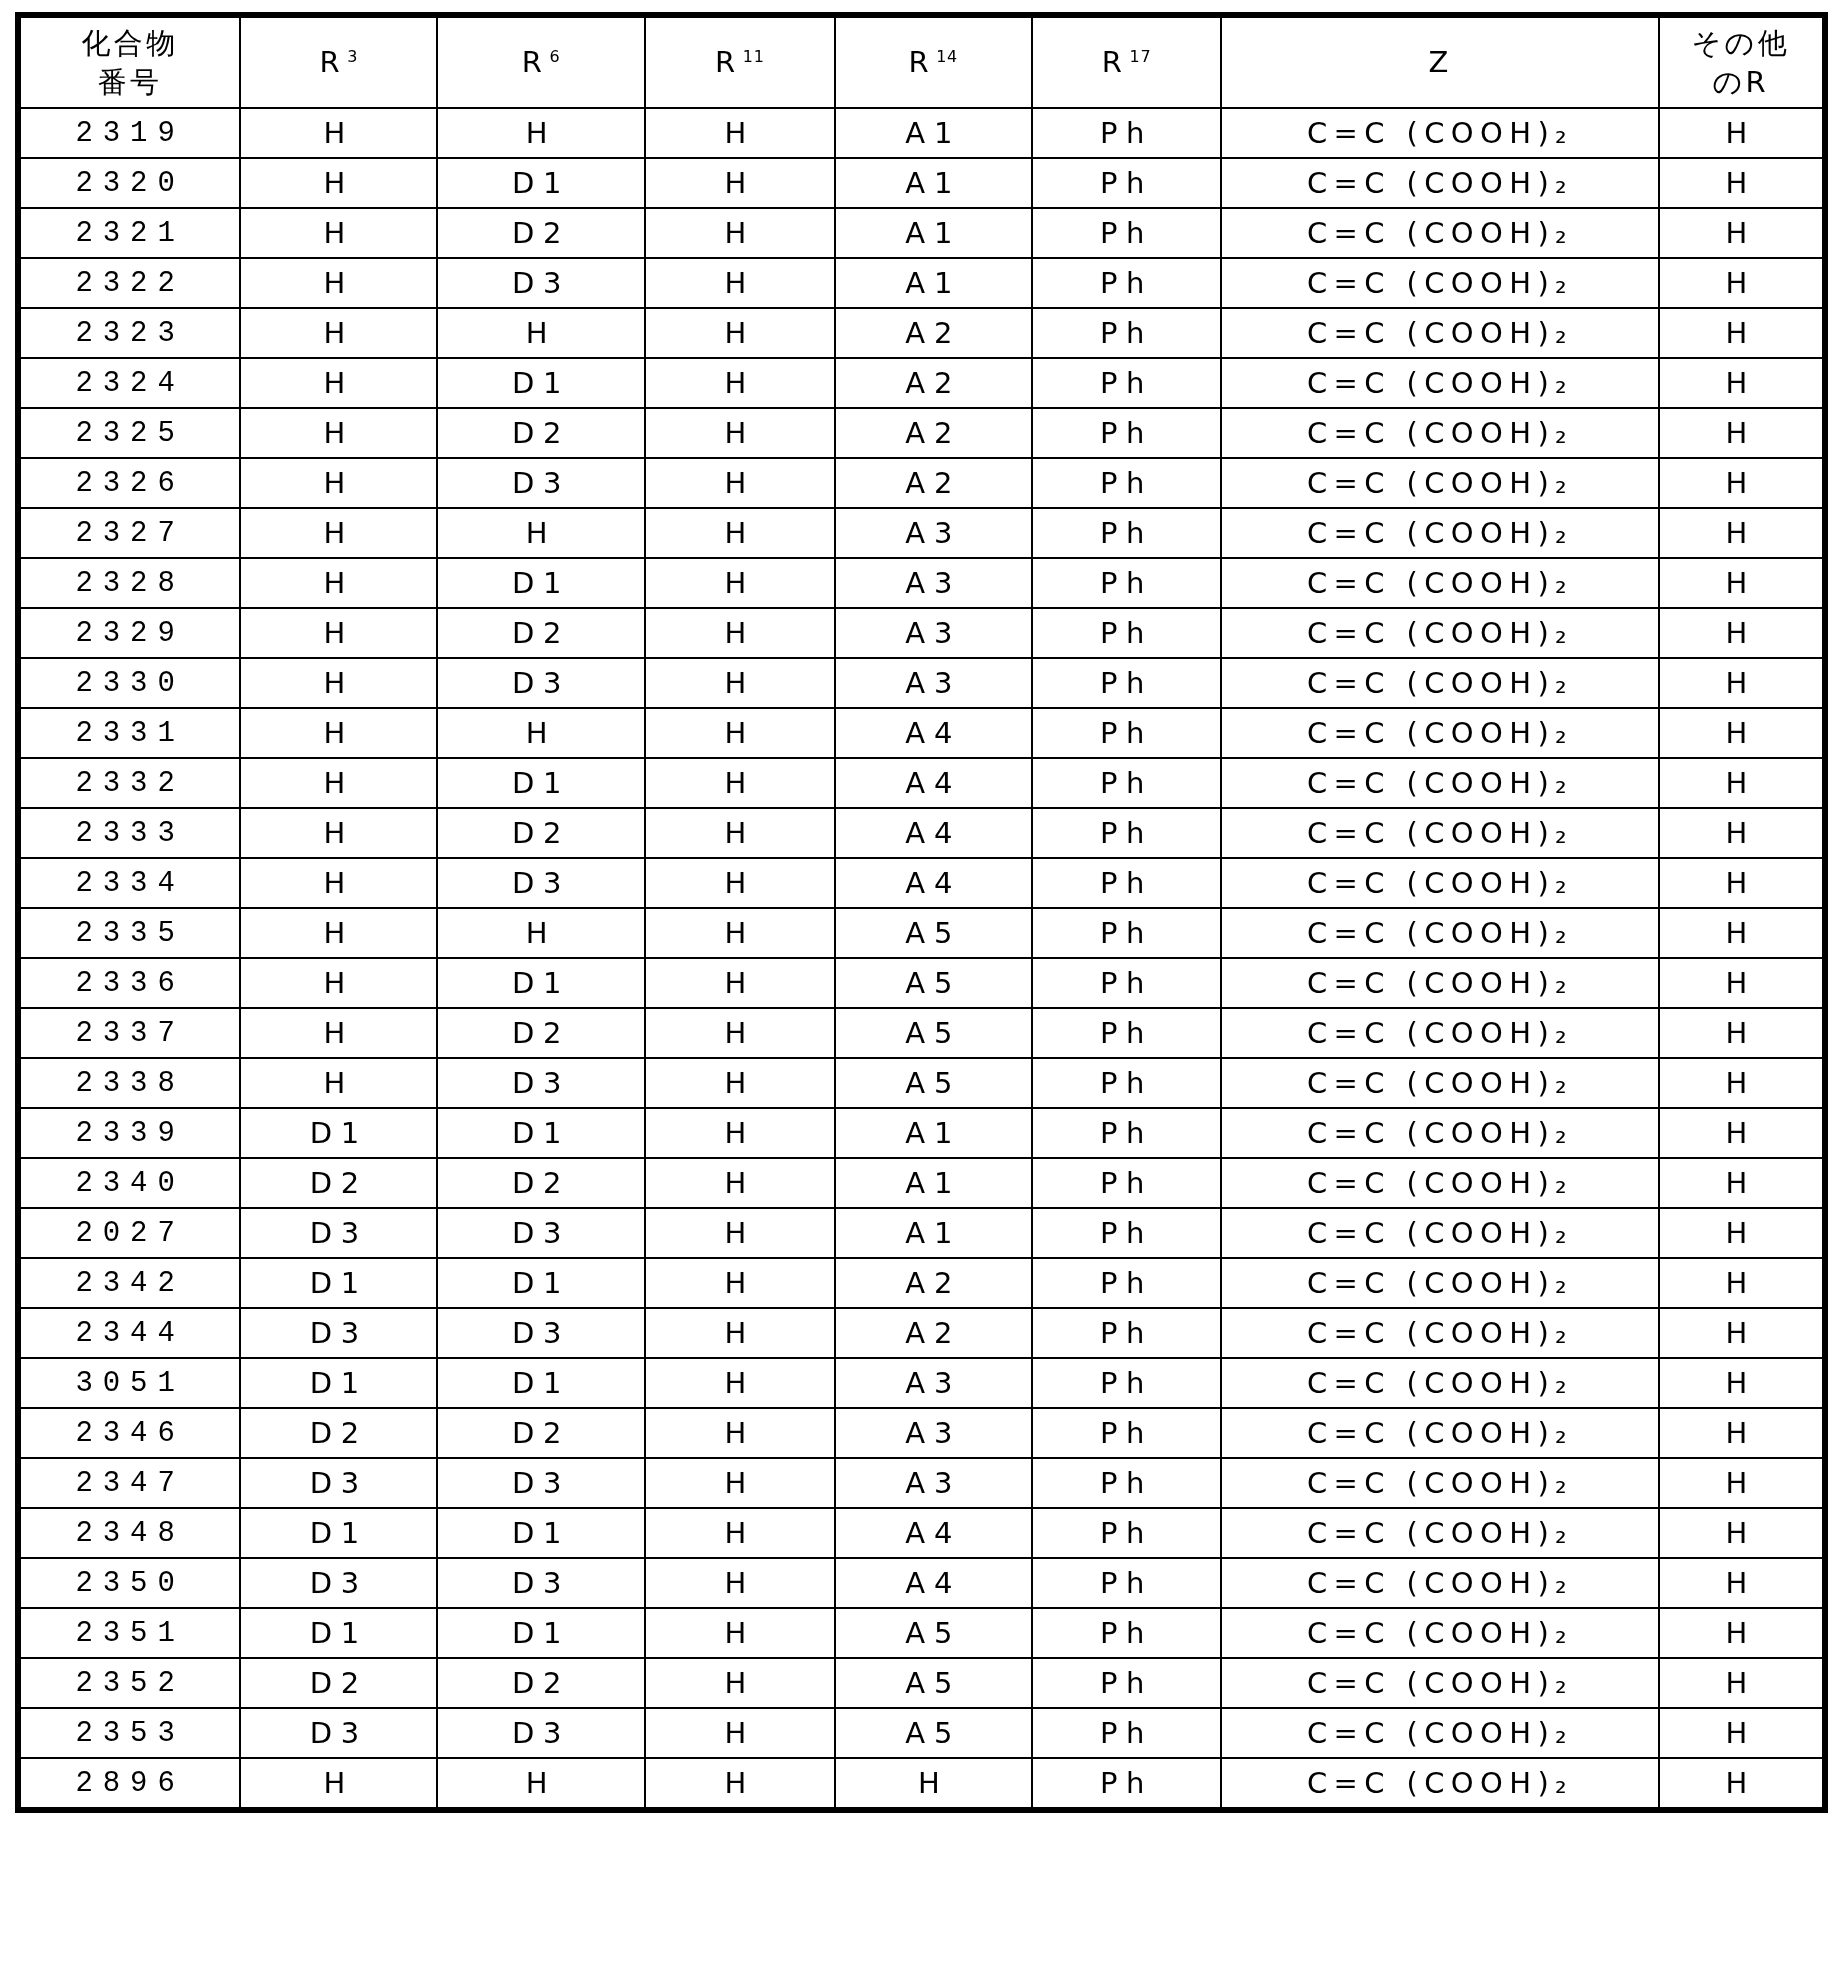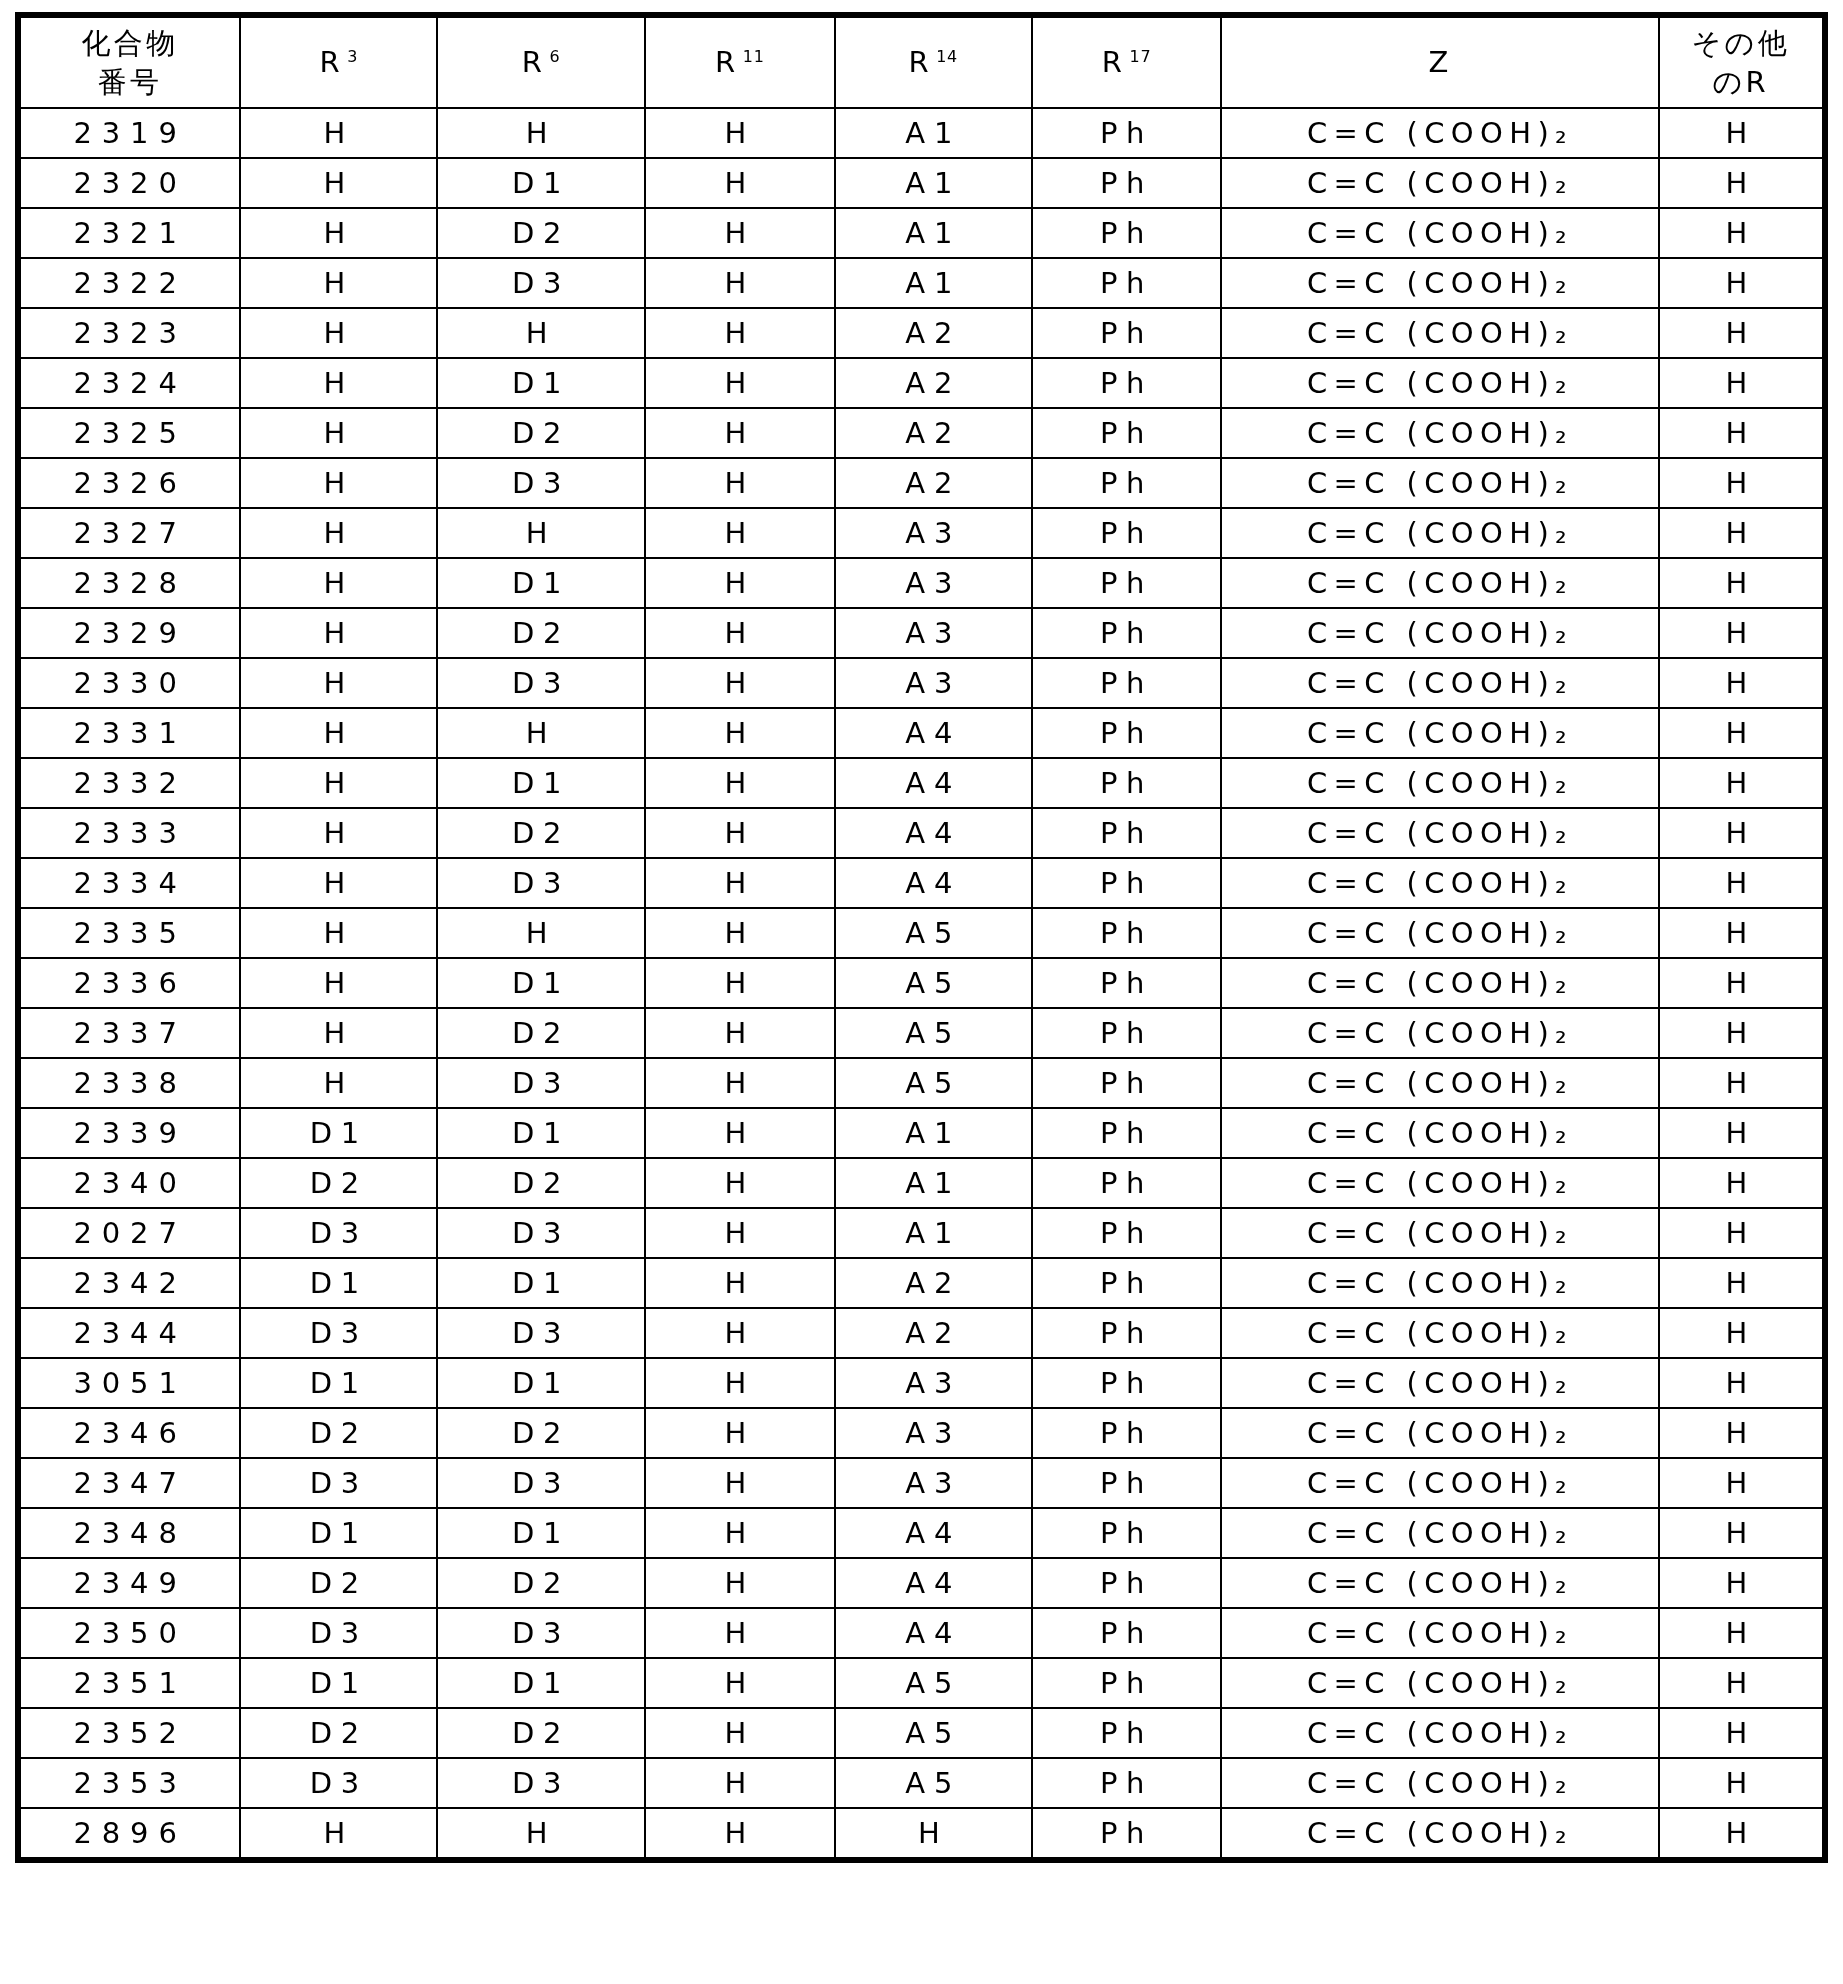--- a/index.html
+++ b/index.html
@@ -43,20 +43,21 @@
     letter-spacing: 0.12em;
   }
   table.compound-table td {
     height: 46px;
     font-size: 29px;
     letter-spacing: 0.30em;
   }
   
   table.compound-table td:first-child {
     letter-spacing: 0.34em;
+    font-family: Liberation Mono, monospace;
   }
   
   table.compound-table td:nth-child(7) {
     letter-spacing: 0.22em;
     text-align: center;
   }
   sup {
     font-size: 0.55em;
     letter-spacing: 0.05em;
     margin-left: 4.1px;
@@ -375,30 +376,20 @@
           <td>2348</td>
           <td>D1</td>
           <td>D1</td>
           <td>H</td>
           <td>A4</td>
           <td>Ph</td>
           <td>C=C (COOH)₂</td>
           <td>H</td>
         </tr>
         <tr>
-          <td>2349</td>
-          <td>D2</td>
-          <td>D2</td>
-          <td>H</td>
-          <td>A4</td>
-          <td>Ph</td>
-          <td>C=C (COOH)₂</td>
-          <td>H</td>
-        </tr>
-        <tr>
           <td>2350</td>
           <td>D3</td>
           <td>D3</td>
           <td>H</td>
           <td>A4</td>
           <td>Ph</td>
           <td>C=C (COOH)₂</td>
           <td>H</td>
         </tr>
         <tr>

